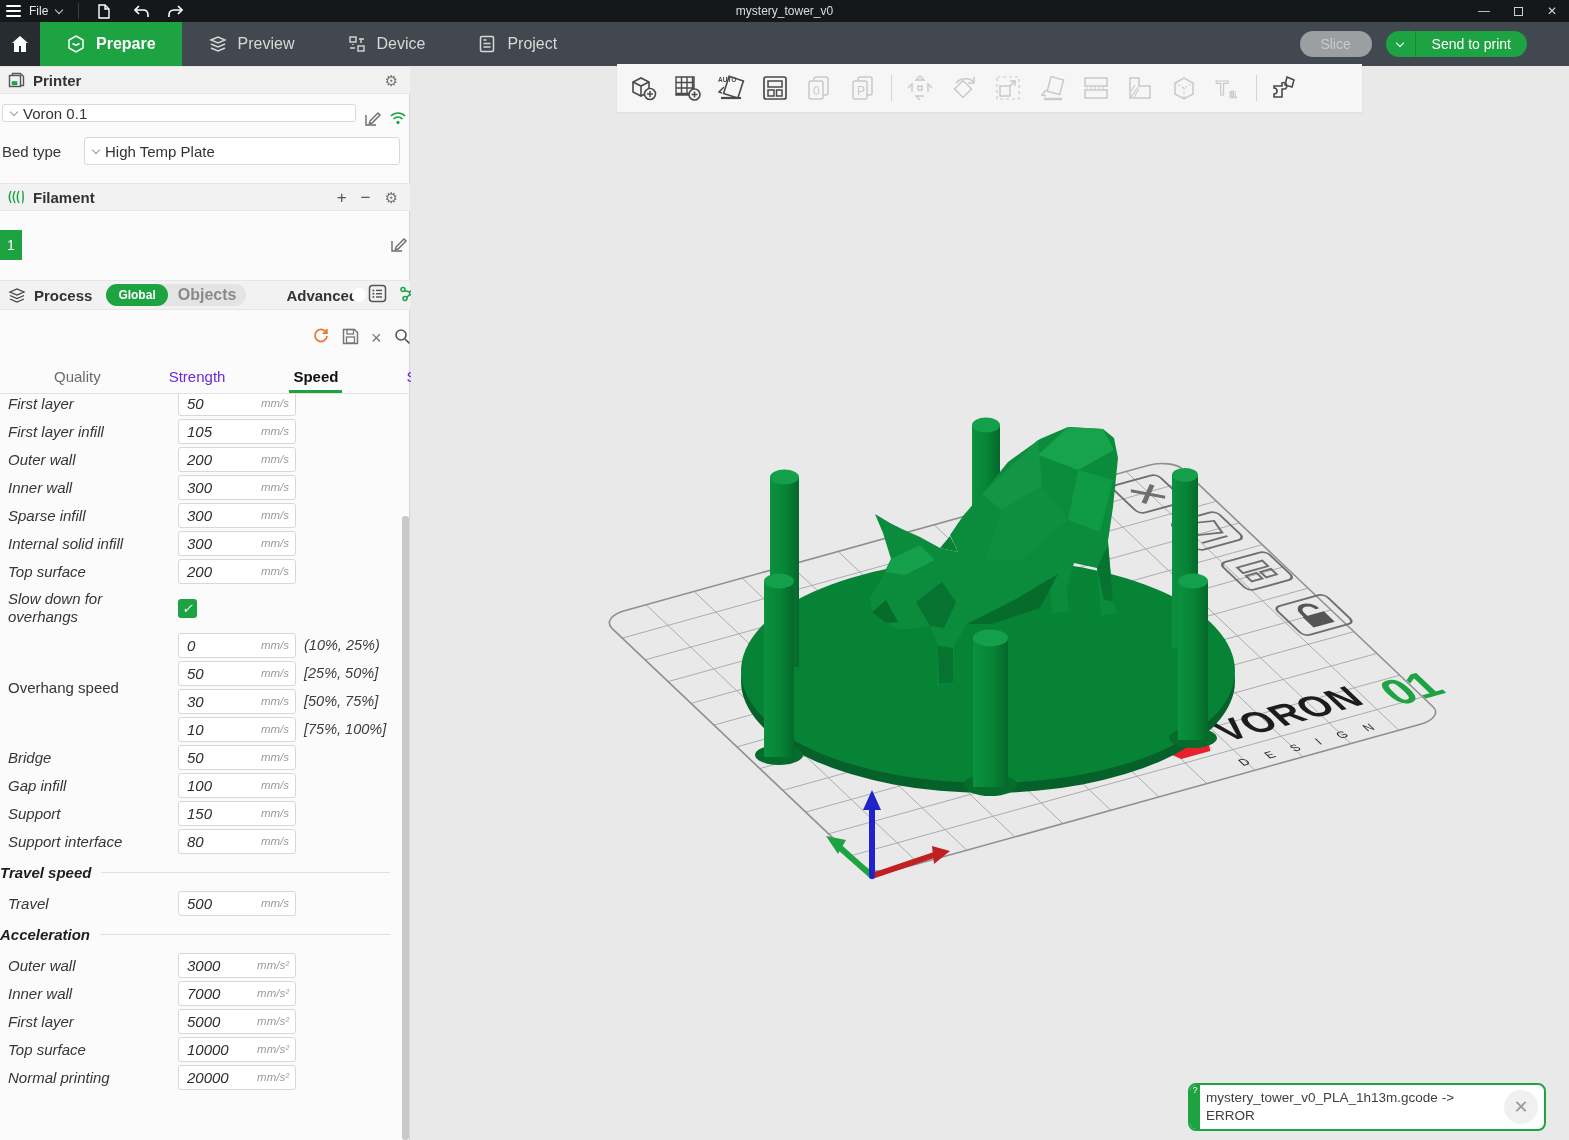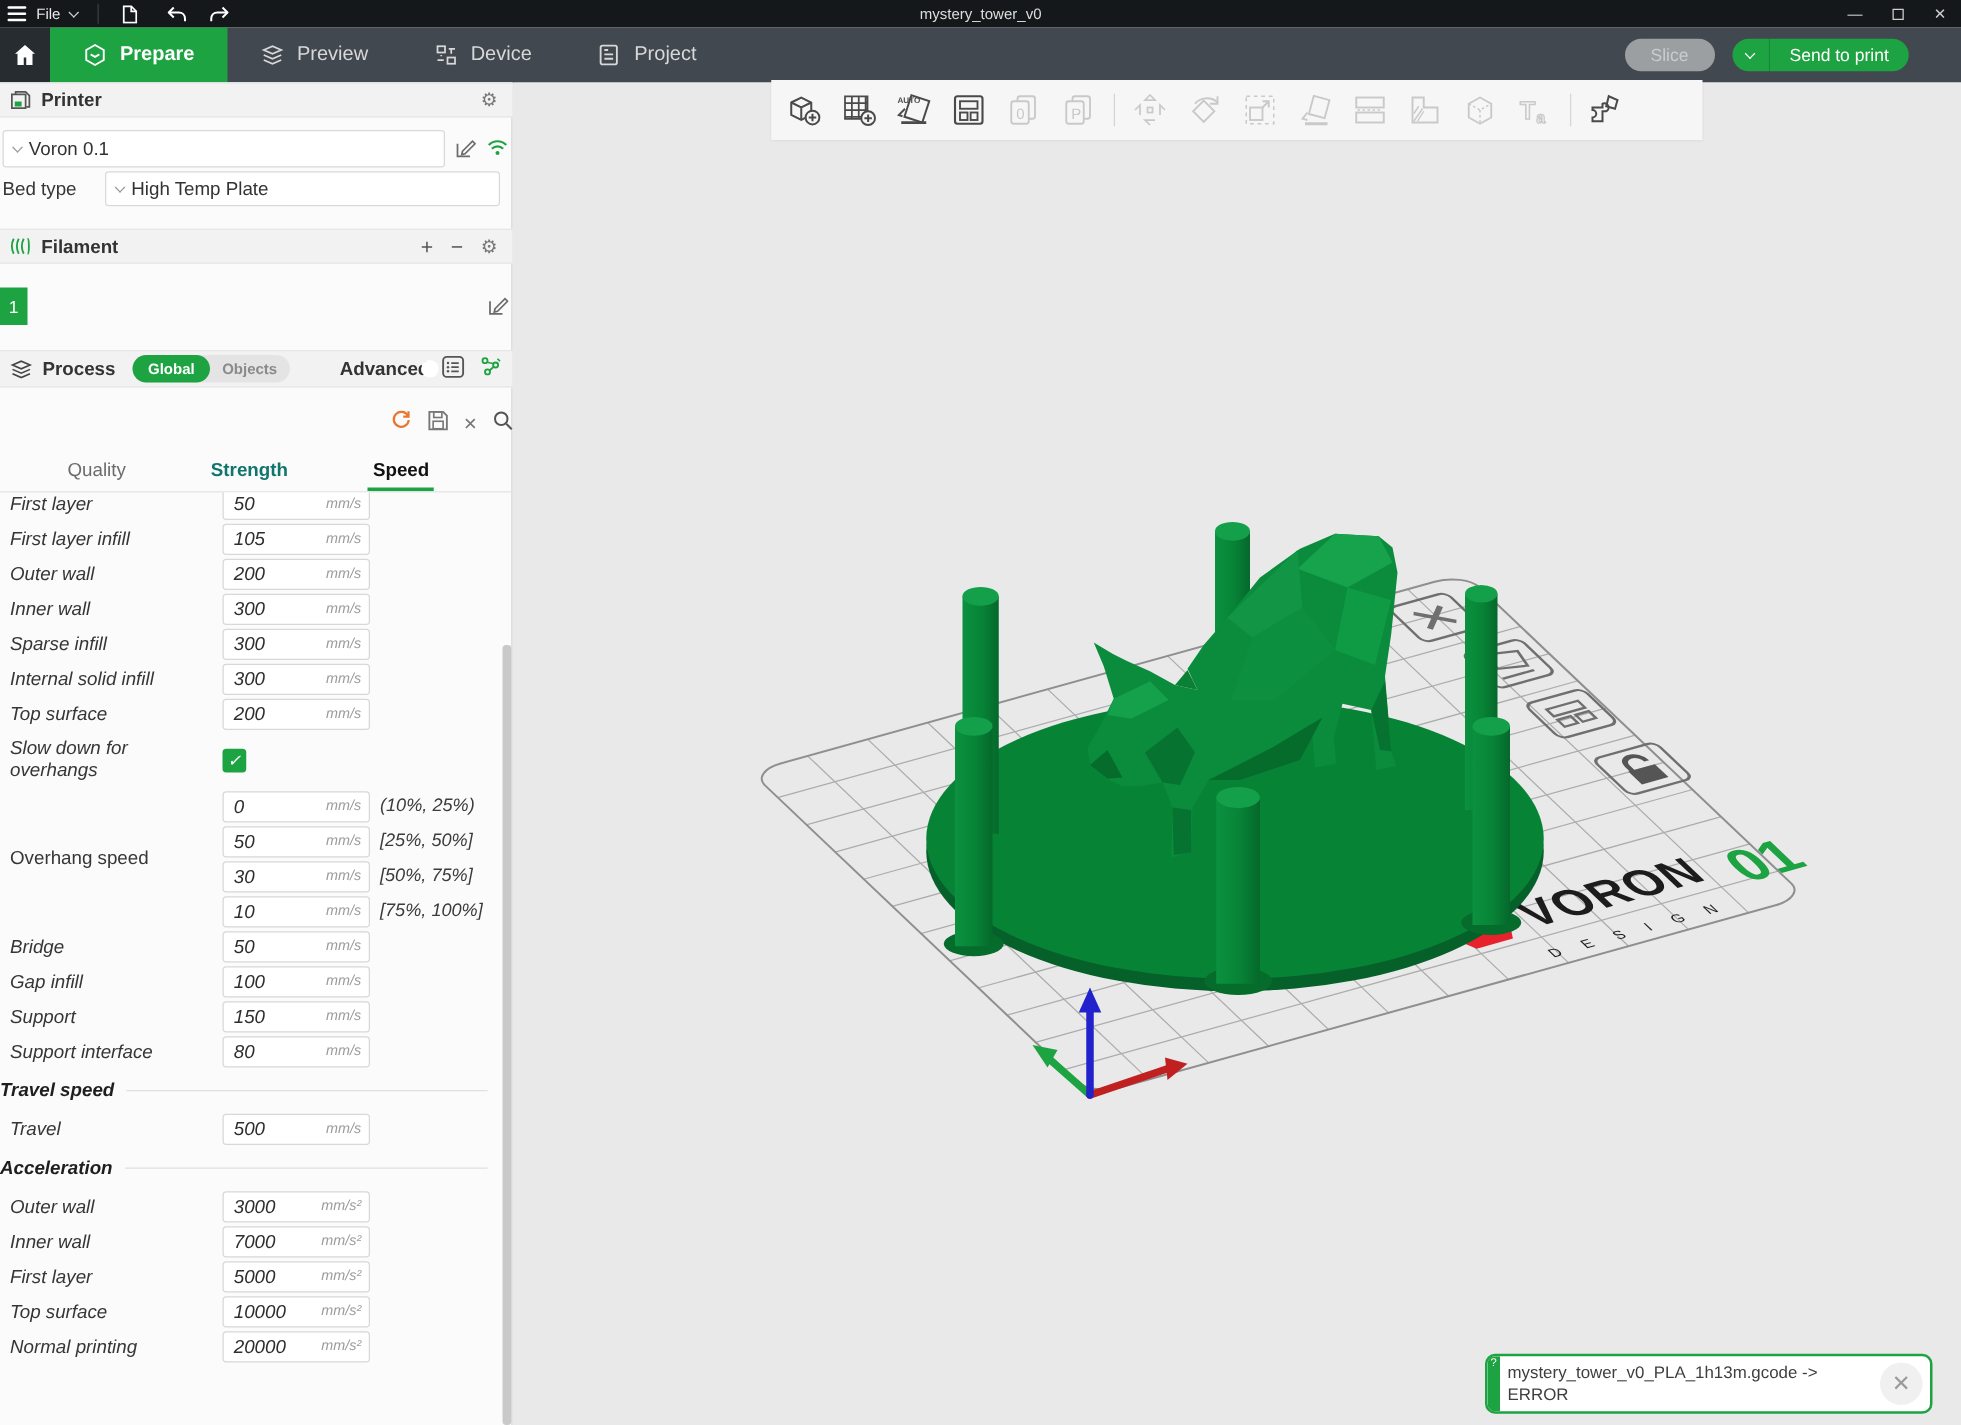--- a/index.html
+++ b/index.html
@@ -31,35 +31,35 @@
   .send-arrow{width:30px;background:#1DA342;border-radius:13px 0 0 13px;display:flex;align-items:center;justify-content:center;color:#fff;border-right:1px solid #13893a;}
   .send-main{background:#1DA342;color:#fff;font-size:14px;display:flex;align-items:center;padding:0 16px;border-radius:0 13px 13px 0;}
   
   .panel{position:absolute;left:0;top:66px;width:410px;height:1074px;background:#FBFBFB;border-right:1px solid #D6D6D6;}
   .phead{position:absolute;left:0;width:410px;height:28px;background:#F2F2F2;display:flex;align-items:center;
     font-size:15px;font-weight:bold;color:#333;border-bottom:1px solid #E6E6E6;border-top:1px solid #E6E6E6;}
   .phead .hic{margin:0 8px 0 8px;display:flex;}
   .phead .hsp{margin-left:auto;display:flex;align-items:center;gap:14px;padding-right:12px;font-weight:normal;}
   .gear{color:#777;font-size:15px;line-height:1;}
   .plusminus{color:#555;font-size:17px;line-height:1;}
-  .combo{position:absolute;height:30px;background:#fff;border:1px solid #D9D9D9;border-radius:3px;
+  .combo{position:absolute;height:18px;background:#fff;border:1px solid #D9D9D9;border-radius:3px;
     display:flex;align-items:center;font-size:15px;color:#333;padding-left:8px;gap:6px;}
   .combo .chev{color:#999;flex:0 0 auto;}
   .rowlabel{position:absolute;font-size:15px;color:#363636;}
   .editic,.wifiic{position:absolute;width:18px;height:18px;}
   .badge1{position:absolute;width:22px;height:30px;background:#1DA342;color:#fff;display:flex;align-items:center;justify-content:center;font-size:14px;}
   .pill{display:flex;align-items:center;background:#E4E4E4;border-radius:11px;height:22px;}
   .pill .on{background:#1DA342;color:#fff;border-radius:11px;height:22px;display:flex;align-items:center;padding:0 12px;font-size:12px;}
-  .pill .off{color:#8A8A8A;padding:0 10px;font-size:12px;text-align:right;}
+  .pill .off{color:#8A8A8A;padding:0 10px;font-size:16px;text-align:right;}
   .toggle{width:36px;height:18px;border-radius:9px;background:#1DA342;position:relative;}
   .toggle .knob{position:absolute;right:2px;top:2px;width:14px;height:14px;border-radius:50%;background:#fff;}
   .proftools{position:absolute;display:flex;align-items:center;gap:12px;}
   .ptab-row{position:absolute;left:0;width:400px;display:flex;gap:0;font-size:15px;}
   .ptab{padding:6px 14px;color:#6B6B6B;position:relative;cursor:pointer;margin-left:40px;}
-  .ptab.mod{color:#0f766e;font-weight:bold;}
+  .ptab.mod{color:#6d28d9;}
   .ptab.active{color:#111;font-weight:bold;}
   .ptab.active::after{content:"";position:absolute;left:10px;right:10px;bottom:-2px;height:3px;background:#1DA342;}
   .pdivider{position:absolute;left:0;width:410px;height:1px;background:#E3E3E3;}
   
   .slist{position:absolute;left:0;top:328px;width:400px;height:746px;overflow:hidden;}
   .slist-inner{margin-top:-5px;}
   .srow{height:28px;display:flex;align-items:center;position:relative;font-style:italic;}
   .srow .lbl{font-size:15px;color:#363636;padding-left:8px;}
   .sbox{position:absolute;left:178px;width:118px;height:25px;background:#fff;border:1px solid #D8D8D8;border-radius:3px;
     display:flex;align-items:center;}

